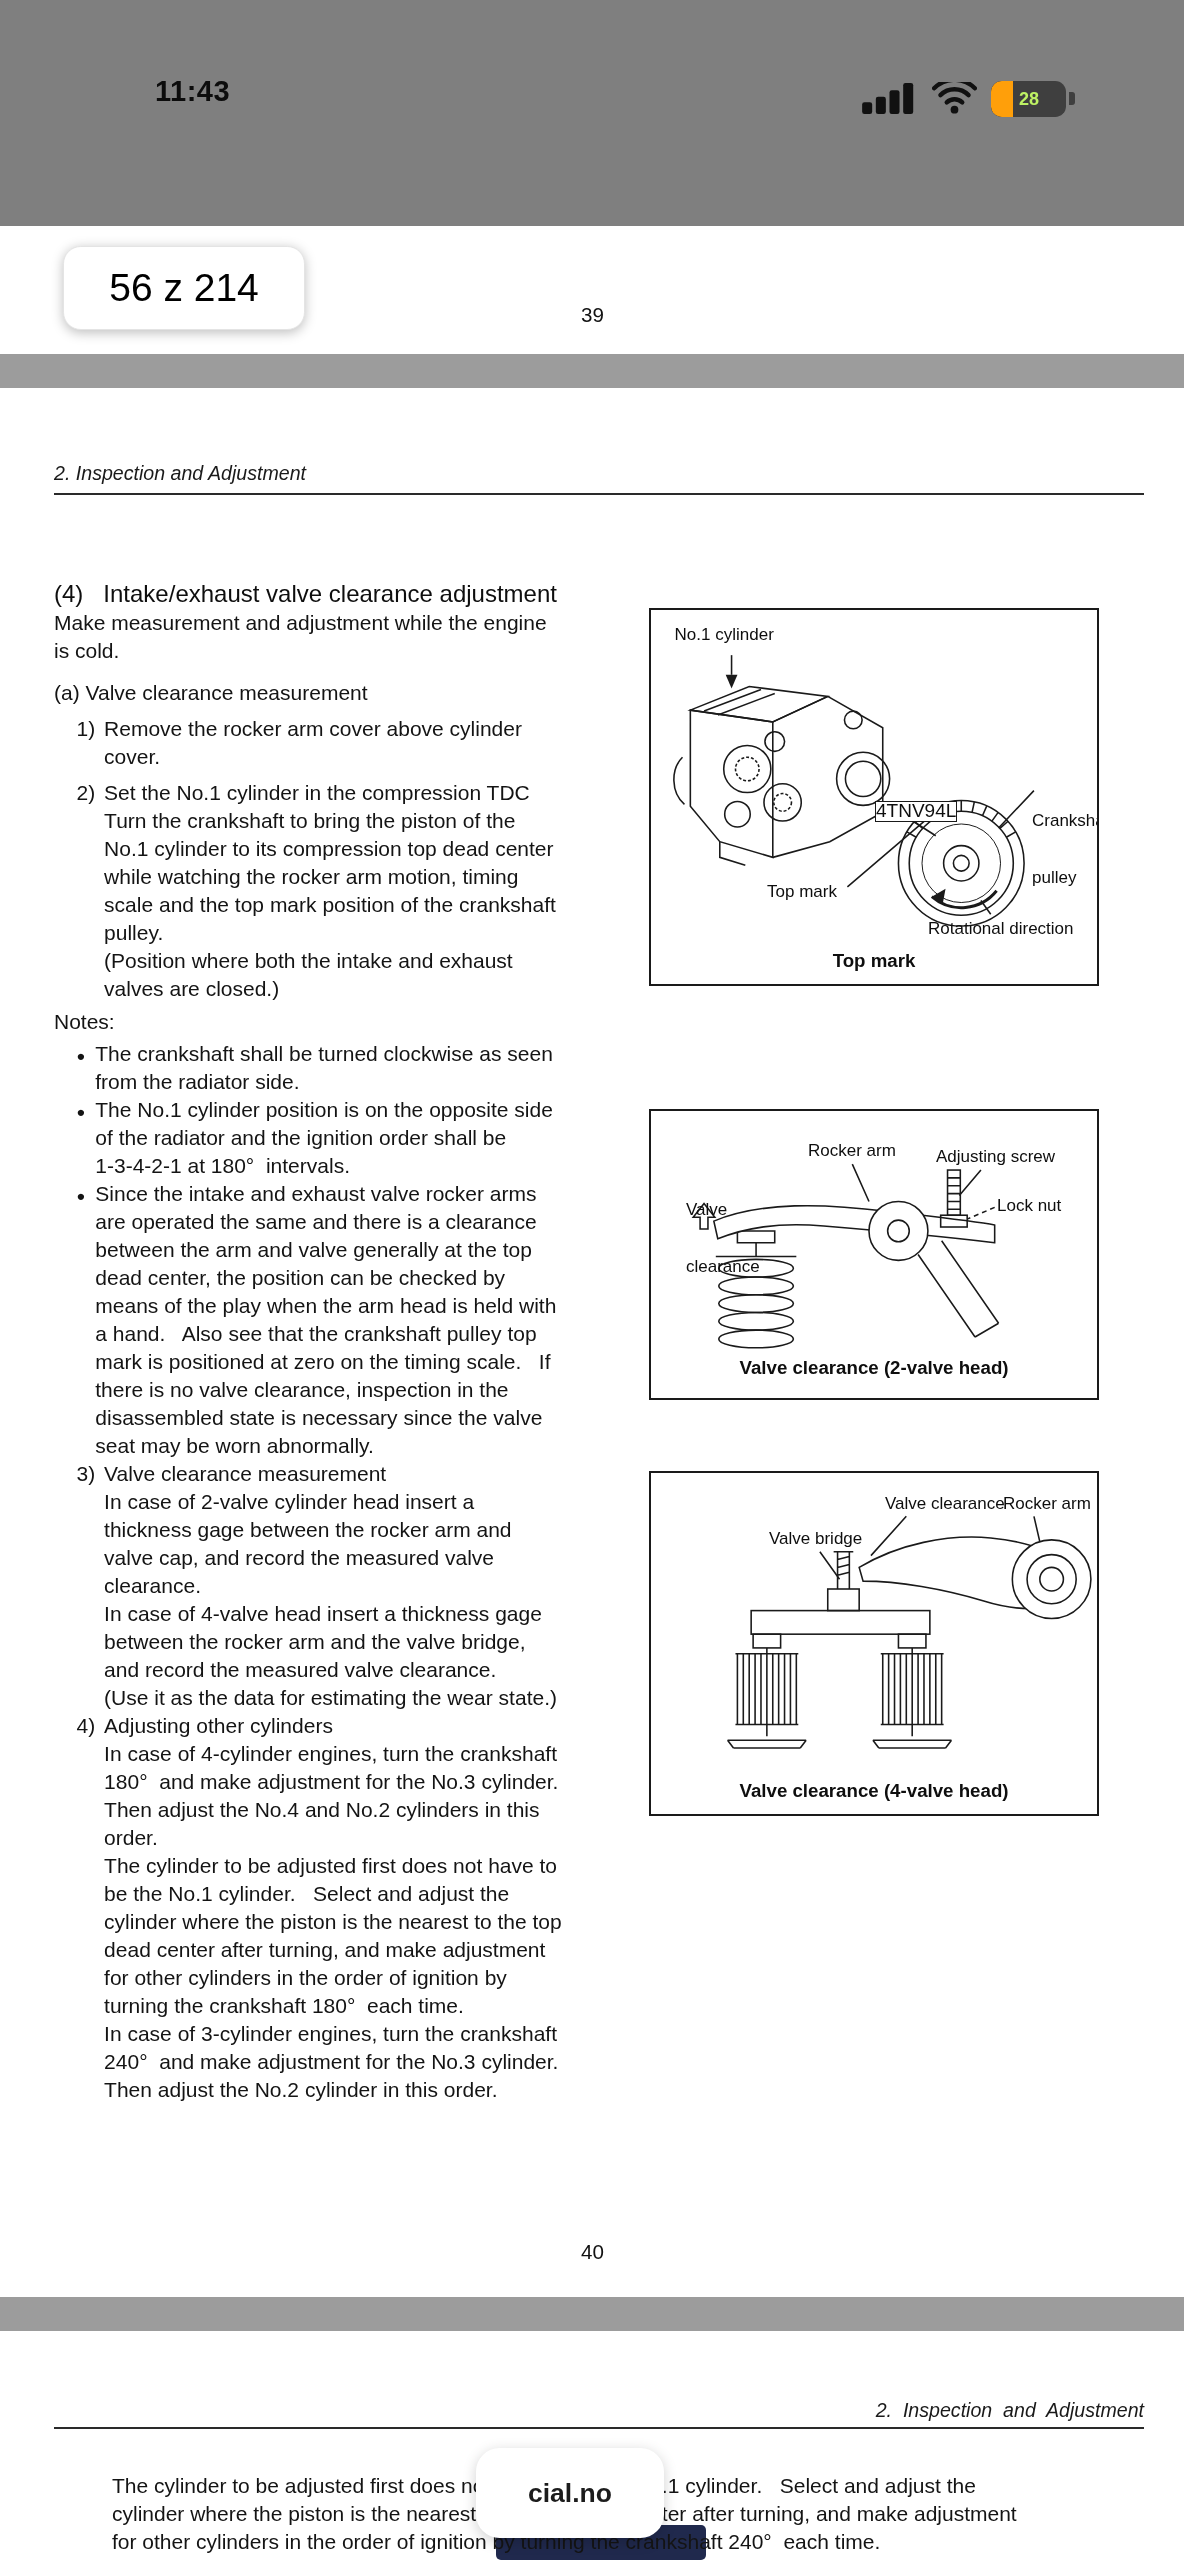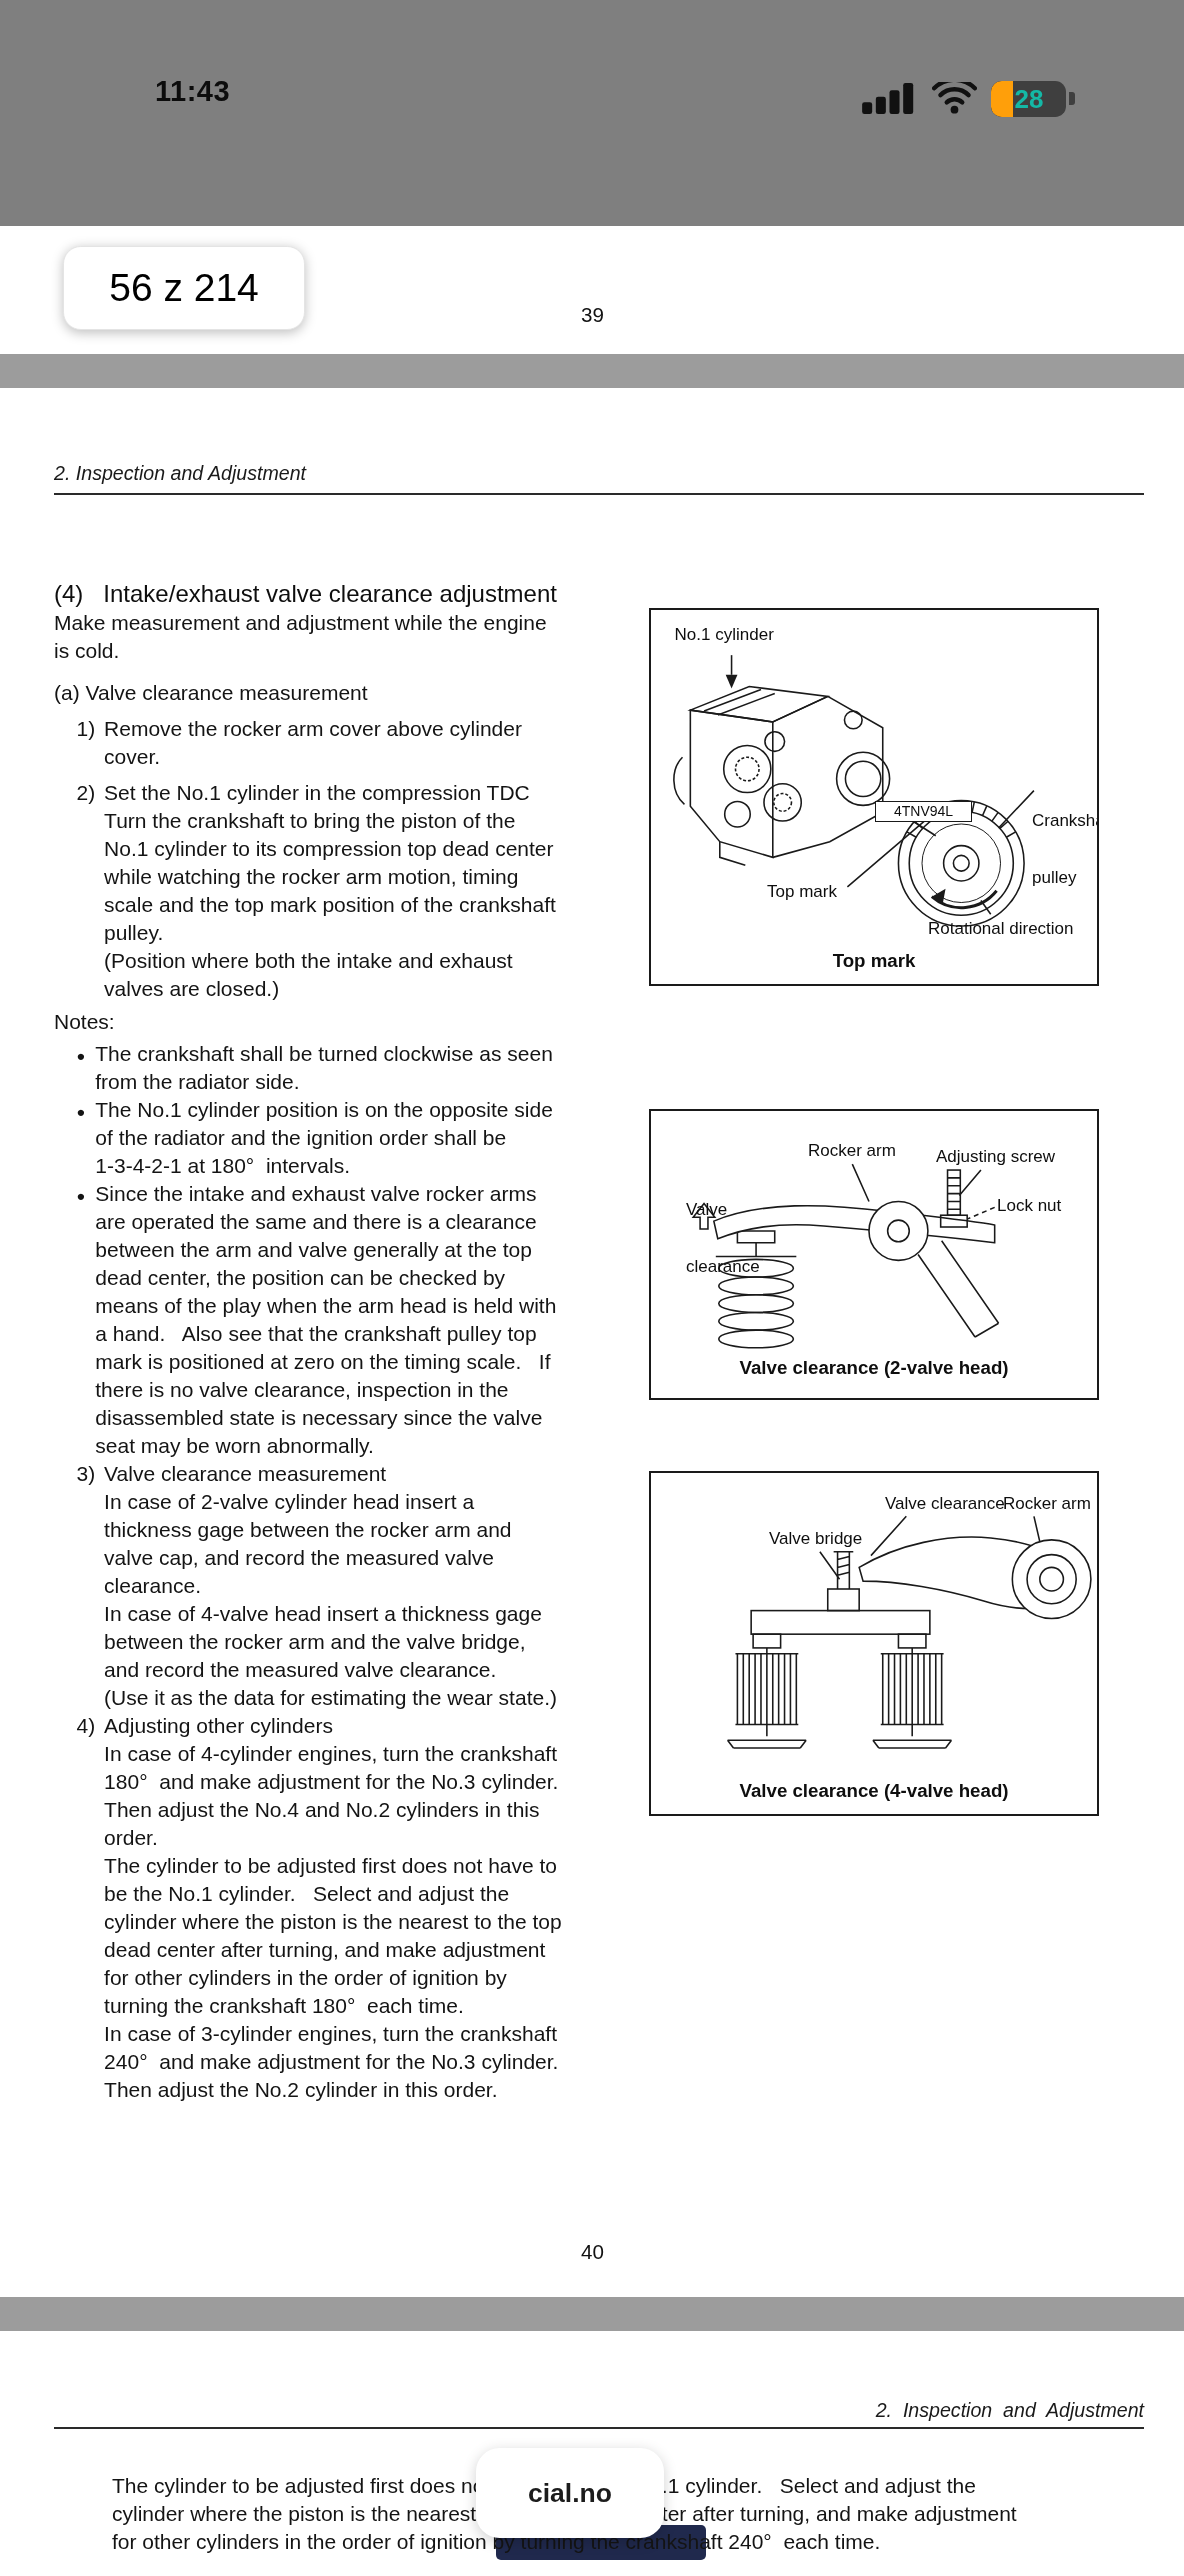--- a/index.html
+++ b/index.html
@@ -6,21 +6,21 @@
   html,body{width:1185px;background:#fff}
   body{height:2576px;overflow:hidden;font-family:"Liberation Sans",sans-serif;color:#111}
   .screen{position:relative;width:1185px;height:2576px;background:#fff;overflow:hidden}
 
   
   .statusbar{position:absolute;left:0;top:0;width:1185px;height:226px;background:#7f7f7f}
   .time{position:absolute;left:155px;top:75px;font-size:29px;font-weight:700;color:#0c0c0c;letter-spacing:0.5px}
   .status-icons{position:absolute;right:98px;top:79px;height:39px;display:flex;align-items:center;gap:14.7px}
   .battery{position:relative;width:75px;height:36px;border-radius:10.8px;background:#3f3f3f;overflow:hidden}
   .battery-fill{position:absolute;left:0;top:0;bottom:0;width:21.6px;background:#ff9f0a;border-radius:10.8px 0 0 10.8px}
-  .battery-num{position:absolute;inset:0;text-align:center;line-height:36px;font-size:26px;font-weight:700;color:#14b8a6}
+  .battery-num{position:absolute;inset:0;text-align:center;line-height:36px;font-size:18px;font-weight:700;color:#bef264}
   .battery-nub{position:absolute;right:-6.9px;top:11.8px;width:5.9px;height:12.8px;background:#3f3f3f;border-radius:0 2.9px 2.9px 0}
 
   
   .page-chip{position:absolute;left:63px;top:246px;width:242px;height:84px;background:#fff;border:1px solid #e4e4e4;
     border-radius:17.7px;box-shadow:0 2.9px 11.8px rgba(0,0,0,.25);display:flex;align-items:center;justify-content:center}
   .page-chip span{font-size:39px;font-weight:400;color:#000}
   .pageno{position:absolute;left:0;width:1185px;text-align:center;font-size:20.6px;color:#111}
   .pageno-39{top:303px}
   .pageno-40{top:2240px}
   .gap{position:absolute;left:0;width:1185px;background:#9c9c9c}
@@ -44,21 +44,21 @@
   .note .marker{position:absolute;left:0;top:2px;font-size:14.7px}
   .n1{margin-top:3.9px}
 
   
   .figure{position:absolute;left:649px;width:450px;background:#fff;border:2px solid #1a1a1a;overflow:hidden}
   .fig1{top:608px;height:378px}
   .fig2{top:1109px;height:291px}
   .fig3{top:1471px;height:345px}
   .figure svg{position:absolute;left:0;top:0}
   .flabel{position:absolute;font-size:17px;line-height:18.7px;color:#0e0e0e;white-space:pre}
-  .model-box{border:1.5px solid #1a1a1a;font-size:14px;line-height:16.7px;padding:1px 18px;background:#fff}
+  .model-box{border:1.5px solid #1a1a1a;font-size:19px;line-height:16.7px;padding:1px 0;background:#fff}
   .fcaption{position:absolute;left:0;width:100%;text-align:center;font-weight:700;font-size:18.7px;color:#0e0e0e}
 
   
   .doc-header2{position:absolute;right:41px;top:2399px;font-style:italic;font-size:19.6px;color:#1a1a1a;white-space:pre}
   .rule-bottom{top:2427px}
   .nextpara{position:absolute;left:112px;top:2472px;font-size:21px;line-height:28px;color:#141414;z-index:2}
 
   
   .ad-button{position:absolute;left:496px;top:2525px;width:210px;height:35px;background:#20294d;border-radius:4.9px;z-index:1}
   .ad-overlay{position:absolute;left:476px;top:2448px;width:188px;height:90px;background:#fff;border-radius:23.6px;

